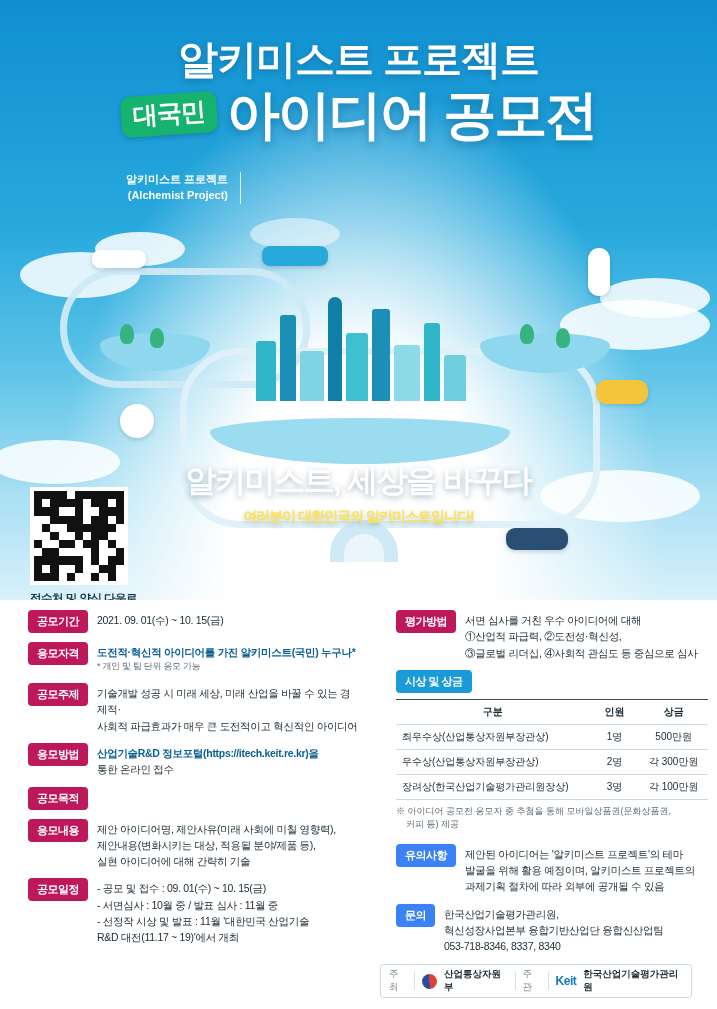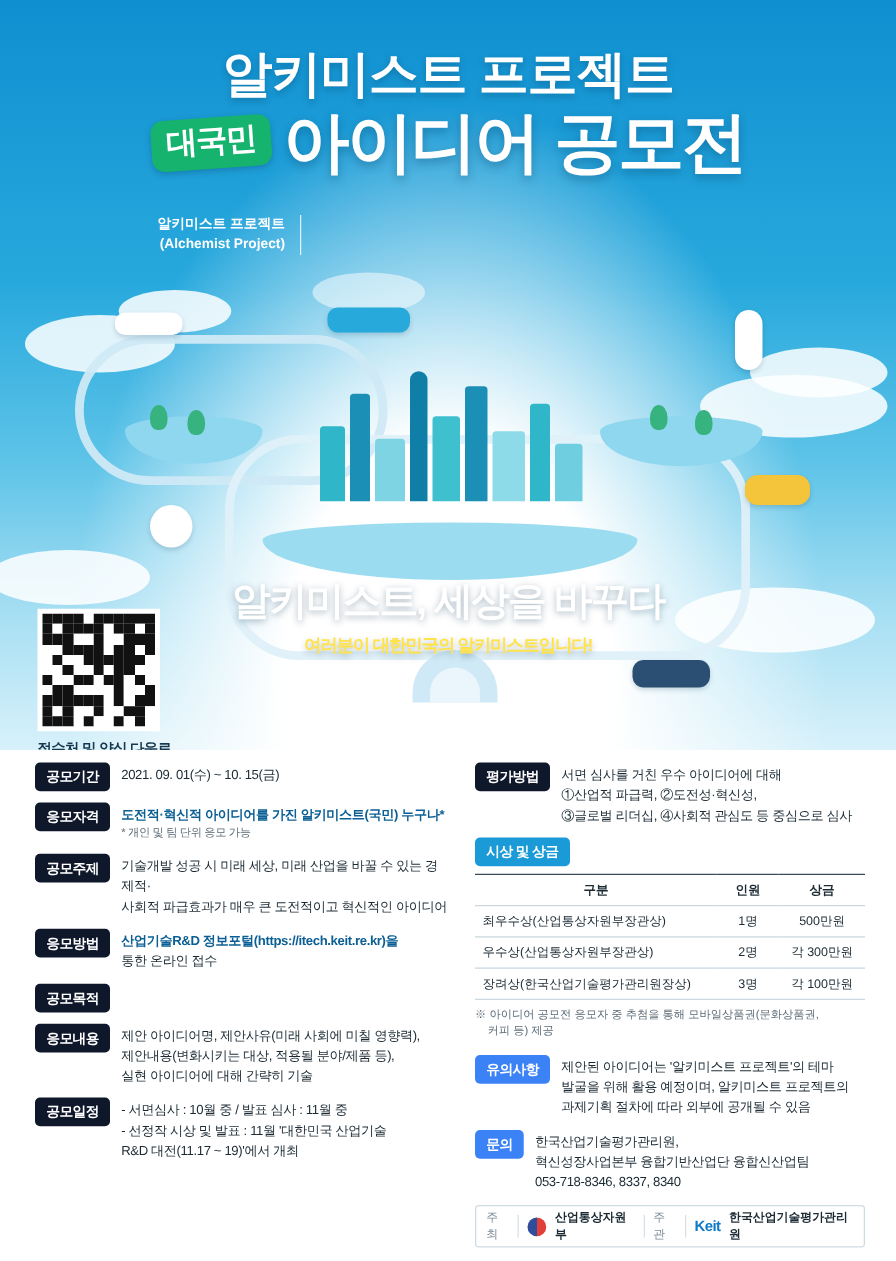--- a/index.html
+++ b/index.html
@@ -96,25 +96,25 @@
   
   .qr-block { position:absolute; left:30px; top:487px; width:115px; }
   .qr { width:98px; height:98px; background:#ffffff; padding:4px; }
   .qr-grid { width:90px; height:90px; display:grid; grid-template-columns:repeat(11,1fr); grid-template-rows:repeat(11,1fr); }
   .qr-grid i { display:block; }
   .qr-cap { margin-top:6px; font-size:11.5px; font-weight:bold; color:#16384f; letter-spacing:-.5px; }
 
   
   .info { position:absolute; left:0; top:604px; width:717px; height:405px; background:#ffffff; }
   .col-l { position:absolute; left:28px; top:6px; width:330px; }
-  .col-r { position:absolute; left:380px; top:6px; width:312px; }
+  .col-r { position:absolute; left:396px; top:6px; width:312px; }
 
   .row { display:flex; margin-bottom:9px; align-items:flex-start; }
   .tag {
-    flex:0 0 auto; background:#0f172a; color:#ffffff; font-weight:bold;
+    flex:0 0 auto; background:#be185d; color:#ffffff; font-weight:bold;
     font-size:11px; padding:4px 9px; border-radius:4px; letter-spacing:-.5px;
     margin-right:9px; white-space:nowrap;
   }
   .tag.dark { background:#3b82f6; }
   .txt { font-size:10.5px; line-height:1.55; color:#1b2a33; letter-spacing:-.3px; padding-top:2px; }
   .txt .hl { color:#0b5f94; font-weight:bold; }
   .small { font-size:9px; color:#5a6a75; }
 
   
   .sec-head { background:#1a9ad6; color:#fff; font-weight:bold; font-size:11px; padding:4px 9px; border-radius:4px; display:inline-block; margin-bottom:6px; letter-spacing:-.5px; }
@@ -379,20 +379,21 @@
         <div class="txt">
           <div>제안 아이디어명, 제안사유(미래 사회에 미칠 영향력),</div>
           <div>제안내용(변화시키는 대상, 적용될 분야/제품 등),</div>
           <div>실현 아이디어에 대해 간략히 기술</div>
         </div>
       </div>
 
       <div class="row">
         <div class="tag">공모일정</div>
         <div class="txt">
+          <div>- 공모 및 접수 : 09. 01(수) ~ 10. 15(금)</div>
           <div>- 서면심사 : 10월 중 / 발표 심사 : 11월 중</div>
           <div>- 선정작 시상 및 발표 : 11월 '대한민국 산업기술</div>
           <div>  R&amp;D 대전(11.17 ~ 19)'에서 개최</div>
         </div>
       </div>
 
     </div>
 
     <div class="col-r">
 

